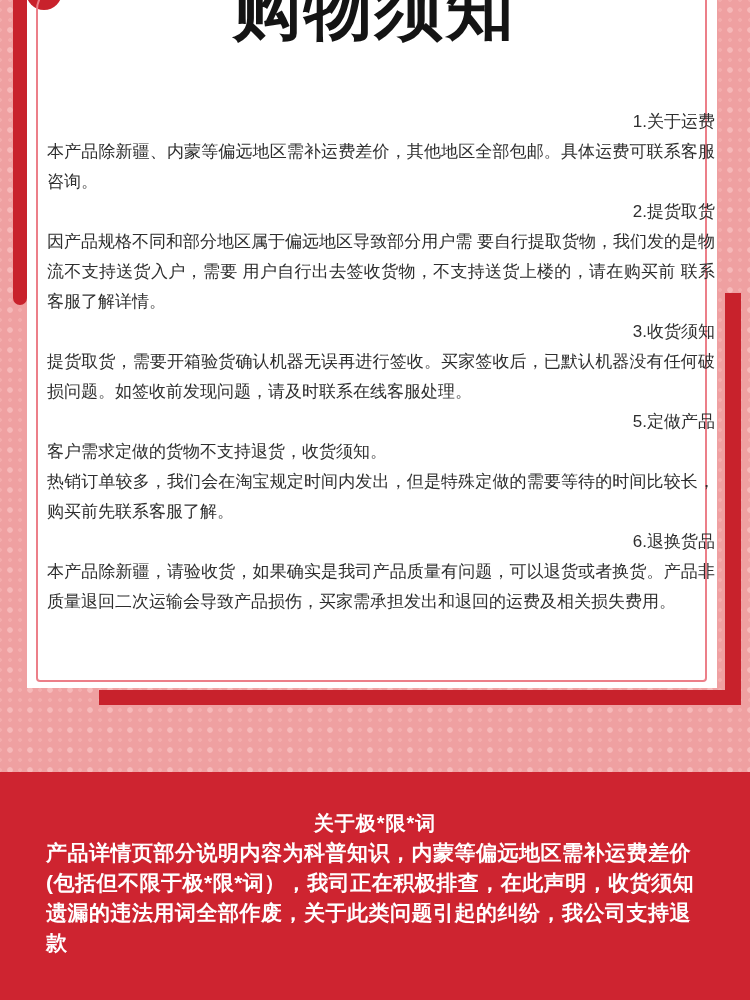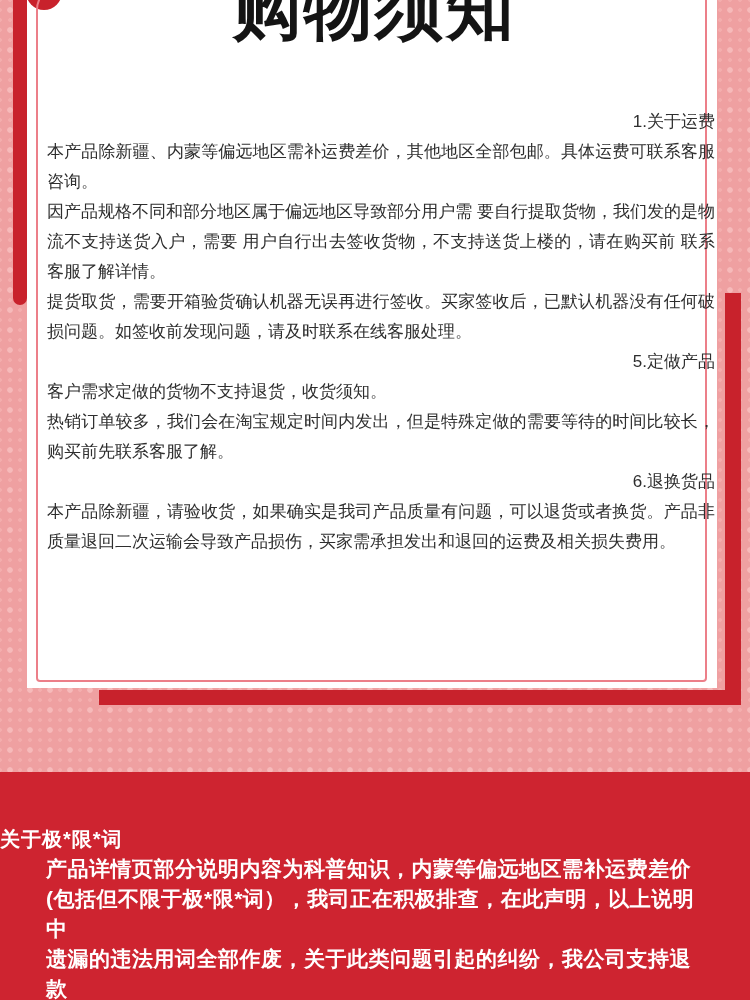--- a/index.html
+++ b/index.html
@@ -48,21 +48,21 @@
     position:absolute;left:47px;top:107px;width:668px;
     font-size:17px;line-height:30px;color:#2e2e2e;
     text-align:justify;text-justify:inter-ideograph;
   }
   .notice-item-heading{font-weight:400;text-align:right;}
   .disclaimer{
     position:absolute;left:0;top:772px;width:750px;height:228px;
     background:#ce2430;color:#ffffff;
   }
   .disclaimer-title{
-    margin-top:52px;
+    margin-top:36px;text-align:center;
     font-size:20px;line-height:30px;font-weight:700;letter-spacing:1px;
   }
   .disclaimer-lines{
     margin:0 38px 0 46px;font-size:21px;line-height:30px;font-weight:700;
     letter-spacing:0.5px;
   }
 </style>
 </head>
 <body>
 
@@ -77,41 +77,43 @@
   <div class="card-frame"></div>
 
   <div class="page-title">购物须知</div>
 
   <div class="notice-content">
     <div>
       <div class="notice-item-heading">1.关于运费</div>
       <div class="notice-item-body">本产品除新疆、内蒙等偏远地区需补运费差价，其他地区全部包邮。具体运费可联系客服咨询。</div>
     </div>
     <div>
+      <div class="notice-item-heading">2.提货取货</div>
       <div class="notice-item-body">因产品规格不同和部分地区属于偏远地区导致部分用户需 要自行提取货物，我们发的是物流不支持送货入户，需要 用户自行出去签收货物，不支持送货上楼的，请在购买前 联系客服了解详情。</div>
     </div>
     <div>
+      <div class="notice-item-heading">3.收货须知</div>
       <div class="notice-item-body">提货取货，需要开箱验货确认机器无误再进行签收。买家签收后，已默认机器没有任何破损问题。如签收前发现问题，请及时联系在线客服处理。</div>
     </div>
     <div>
       <div class="notice-item-heading">5.定做产品</div>
       <div class="notice-item-body">客户需求定做的货物不支持退货，收货须知。</div>
     </div>
     <div>
       <div class="notice-item-body">热销订单较多，我们会在淘宝规定时间内发出，但是特殊定做的需要等待的时间比较长，购买前先联系客服了解。</div>
     </div>
     <div>
       <div class="notice-item-heading">6.退换货品</div>
       <div class="notice-item-body">本产品除新疆，请验收货，如果确实是我司产品质量有问题，可以退货或者换货。产品非质量退回二次运输会导致产品损伤，买家需承担发出和退回的运费及相关损失费用。</div>
     </div>
   </div>
 
   <div class="disclaimer">
     <div class="disclaimer-title">关于极*限*词</div>
     <div class="disclaimer-lines">
       <div>产品详情页部分说明内容为科普知识，内蒙等偏远地区需补运费差价</div>
-      <div>(包括但不限于极*限*词），我司正在积极排查，在此声明，以上说明中</div>
+      <div>(包括但不限于极*限*词），我司正在积极排查，在此声明，收货须知</div>
       <div>遗漏的违法用词全部作废，关于此类问题引起的纠纷，我公司支持退款</div>
 
     </div>
   </div>
 
 </div>
 
 </body></html>

